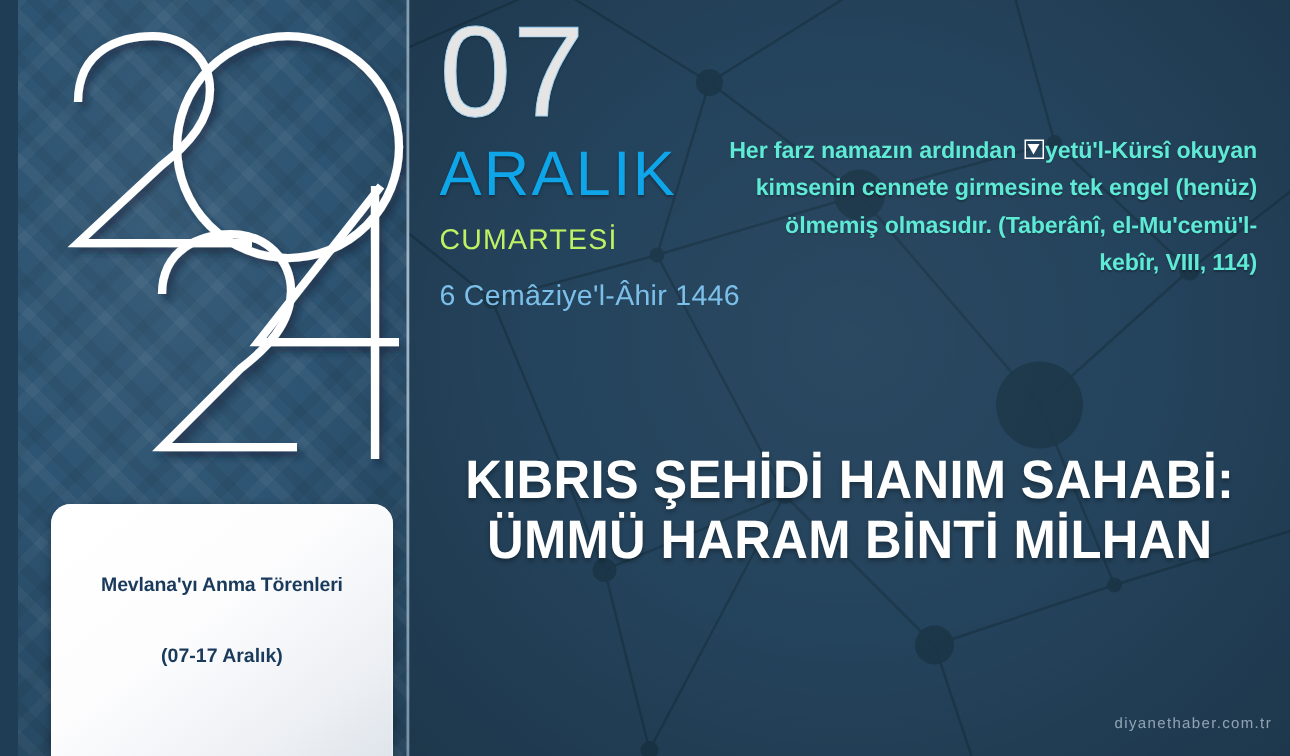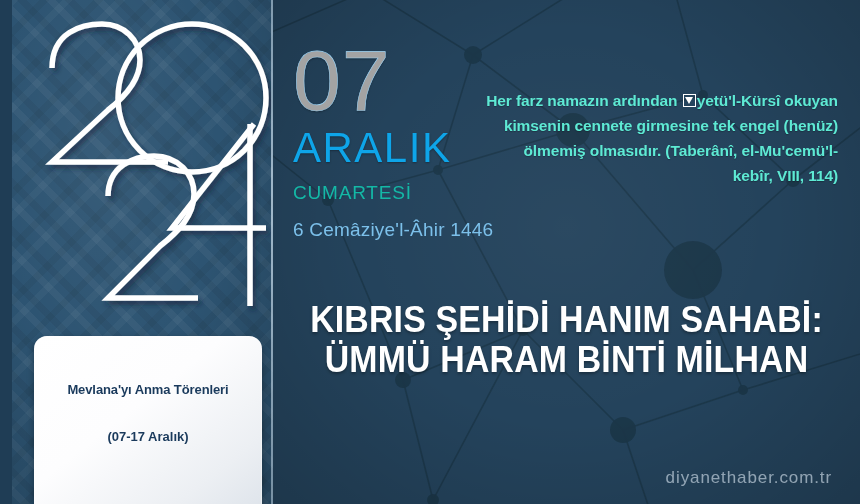--- a/index.html
+++ b/index.html
@@ -49,35 +49,34 @@
   #right-vignette {
     position:absolute; inset:0;
     background:radial-gradient(ellipse at 50% 45%, rgba(255,255,255,0.03) 0%, rgba(0,0,0,0) 50%, rgba(0,0,0,0.18) 100%);
   }
 
   
   #date-block { position:absolute; left:20px; top:8px; }
   #day-number {
     font-family:"Liberation Sans", sans-serif;
     font-size:86px; font-weight:300; line-height:0.95;
-    color:#a3a3a3; letter-spacing:1px;
+    color:#e5e5e5; letter-spacing:1px;
     -webkit-text-stroke:0.6px #9ed2f2;
     text-shadow:0 1px 2px rgba(0,0,0,0.35);
-    margin-top:32px;
   }
   #month-name {
     font-family:"Liberation Sans", sans-serif;
     font-size:42px; font-weight:300; line-height:1.05;
     color:#0ea5e9; letter-spacing:1.5px; margin-top:4px;
     text-shadow:0 1px 2px rgba(0,0,0,0.3);
   }
   #weekday-name {
     font-family:"Liberation Sans", sans-serif;
     font-size:19px; font-weight:400; line-height:1.15;
-    color:#14b8a6; letter-spacing:0.8px; margin-top:12px;
+    color:#bef264; letter-spacing:0.8px; margin-top:12px;
   }
   #hijri-date {
     font-family:"Liberation Sans", sans-serif;
     font-size:19px; font-weight:400; line-height:1.2;
     color:#7cc0ea; letter-spacing:0.2px; margin-top:15px;
   }
 
   
   #hadith-text {
     position:absolute; right:22px; top:88px; width:352px;
@@ -106,23 +105,23 @@
     font-family:"Liberation Sans Narrow","Liberation Sans", sans-serif;
     font-weight:700; font-size:36px; line-height:1.12;
     color:#ffffff; letter-spacing:0.2px;
     transform:scaleX(0.94); transform-origin:center top;
     text-shadow:0 2px 3px rgba(0,0,0,0.3);
   }
   #main-title .title-line { display:block; white-space:nowrap; }
 
   
   #watermark {
-    position:absolute; right:28px; bottom:16px;
-    font-family:"Liberation Sans", sans-serif;
-    font-size:17px; font-weight:400; letter-spacing:0.9px;
+    position:absolute; right:12px; bottom:16px;
+    font-family:"Liberation Sans", sans-serif;
+    font-size:10px; font-weight:400; letter-spacing:0.9px;
     color:rgba(214,228,239,0.62);
   }
 
   
   #event-card {
     position:absolute; left:22px; top:336px; width:228px; height:180px;
     border-radius:13px;
     background:linear-gradient(142deg, #ffffff 0%, #fdfdfe 42%, #eceff3 78%, #dde3ea 100%);
     box-shadow:0 3px 7px rgba(0,0,0,0.33), 0 0 0 1px rgba(255,255,255,0.35) inset;
     padding:46px 16px 0 16px; text-align:center;

